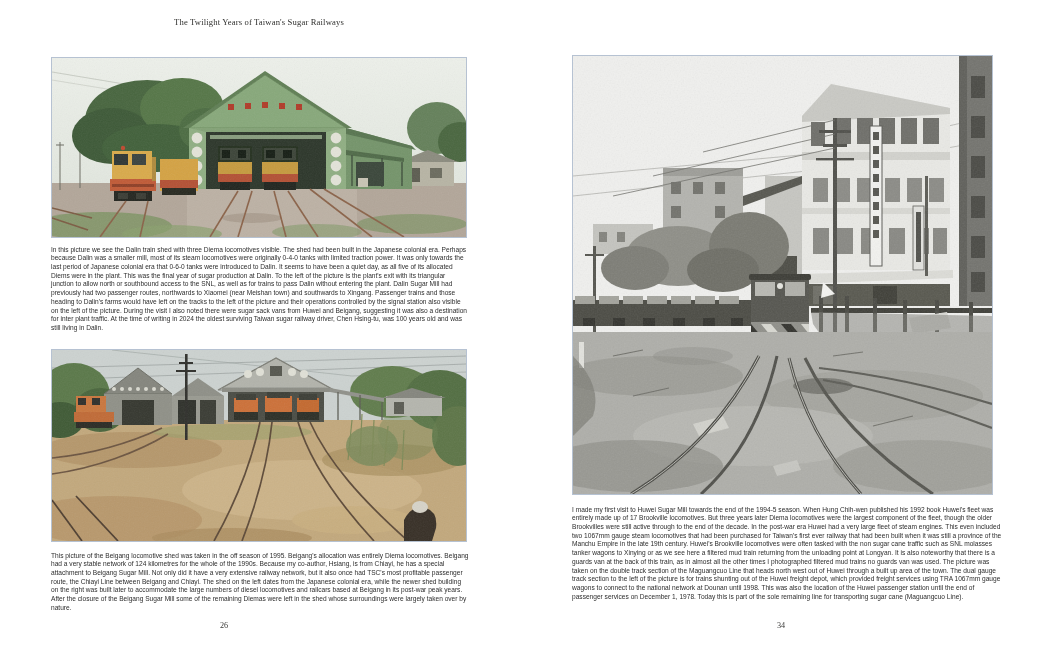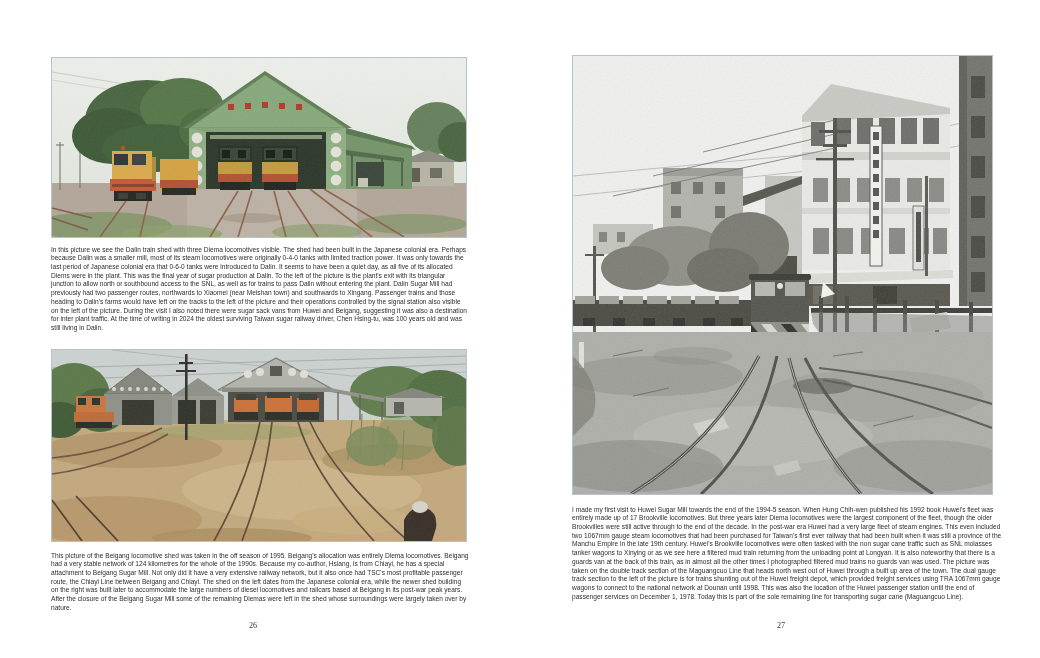--- a/index.html
+++ b/index.html
@@ -13,28 +13,29 @@
   .hdr-right{left:572px;width:421px;}
   figure{margin:0;padding:0;position:absolute;}
   .photo-frame{border:1px solid #b6c2d2;background:#eef0ec;display:block;}
   .caption{position:absolute;font-size:6.6px;line-height:8.7px;color:#2d2d2d;
            letter-spacing:0px;text-align:left;}
   .cap1{left:51px;top:239px;width:418px;}
   .cap2{left:51px;top:545px;width:418px;}
   .cap3{left:572px;top:499px;width:430px;}
   .folio{position:absolute;top:621px;width:24px;text-align:center;
          font-family:"Liberation Serif",serif;font-size:8.2px;color:#3a3a38;}
-  .folio-left{left:241px;}
+  .folio-left{left:212px;}
   .folio-right{left:769px;}
 </style>
 </head>
 <body>
 
 <div class="spread">
 
+  <div class="running-header hdr-left">The Twilight Years of Taiwan's Sugar Railways</div>
 
 
   <figure style="left:51px;top:57px;" aria-label="Colour photo of the green Dalin train shed with three yellow Diema locomotives, one outside to the left and two inside, trees behind and rusty converging tracks in front">
     <svg class="photo-frame" width="414" height="179" viewBox="0 0 414 179">
       <defs>
         <filter id="n1" x="0" y="0" width="100%" height="100%">
           <feTurbulence type="fractalNoise" baseFrequency="0.85" numOctaves="2" result="t"></feTurbulence>
           <feColorMatrix in="t" type="saturate" values="0"></feColorMatrix>
           <feComponentTransfer>
               <feFuncA type="linear" slope="0.10" intercept="0"></feFuncA>
@@ -507,15 +508,15 @@
         <path d="M419,372 C356,348 298,332 250,324" stroke="#5c5c56" stroke-width="2.2"></path>
         <path d="M186,300 C160,350 120,400 58,438" stroke="#c6c6c0" stroke-width="0.9"></path>
         <path d="M216,302 C228,352 252,398 288,438" stroke="#c6c6c0" stroke-width="0.9"></path>
       </g>
       <rect x="0" y="0" width="419" height="438" filter="url(#n3)"></rect>
     </svg>
   </figure>
 
   <p class="caption cap3">I made my first visit to Huwei Sugar Mill towards the end of the 1994-5 season. When Hung Chih-wen published his 1992 book Huwei's fleet was entirely made up of 17 Brookville locomotives. But three years later Diema locomotives were the largest component of the fleet, though the older Brookvilles were still active through to the end of the decade. In the post-war era Huwei had a very large fleet of steam engines. This even included two 1067mm gauge steam locomotives that had been purchased for Taiwan's first ever railway that had been built when it was still a province of the Manchu Empire in the late 19th century. Huwei's Brookville locomotives were often tasked with the non sugar cane traffic such as SNL molasses tanker wagons to Xinying or as we see here a filtered mud train returning from the unloading point at Longyan. It is also noteworthy that there is a guards van at the back of this train, as in almost all the other times I photographed filtered mud trains no guards van was used. The picture was taken on the double track section of the Maguangcuo Line that heads north west out of Huwei through a built up area of the town. The dual gauge track section to the left of the picture is for trains shunting out of the Huwei freight depot, which provided freight services using TRA 1067mm gauge wagons to connect to the national network at Dounan until 1998. This was also the location of the Huwei passenger station until the end of passenger services on December 1, 1978. Today this is part of the sole remaining line for transporting sugar cane (Maguangcuo Line).</p>
 
-  <div class="folio folio-right">27</div>
+  <div class="folio folio-right">34</div>
 
 </div>
 
 </body></html>

